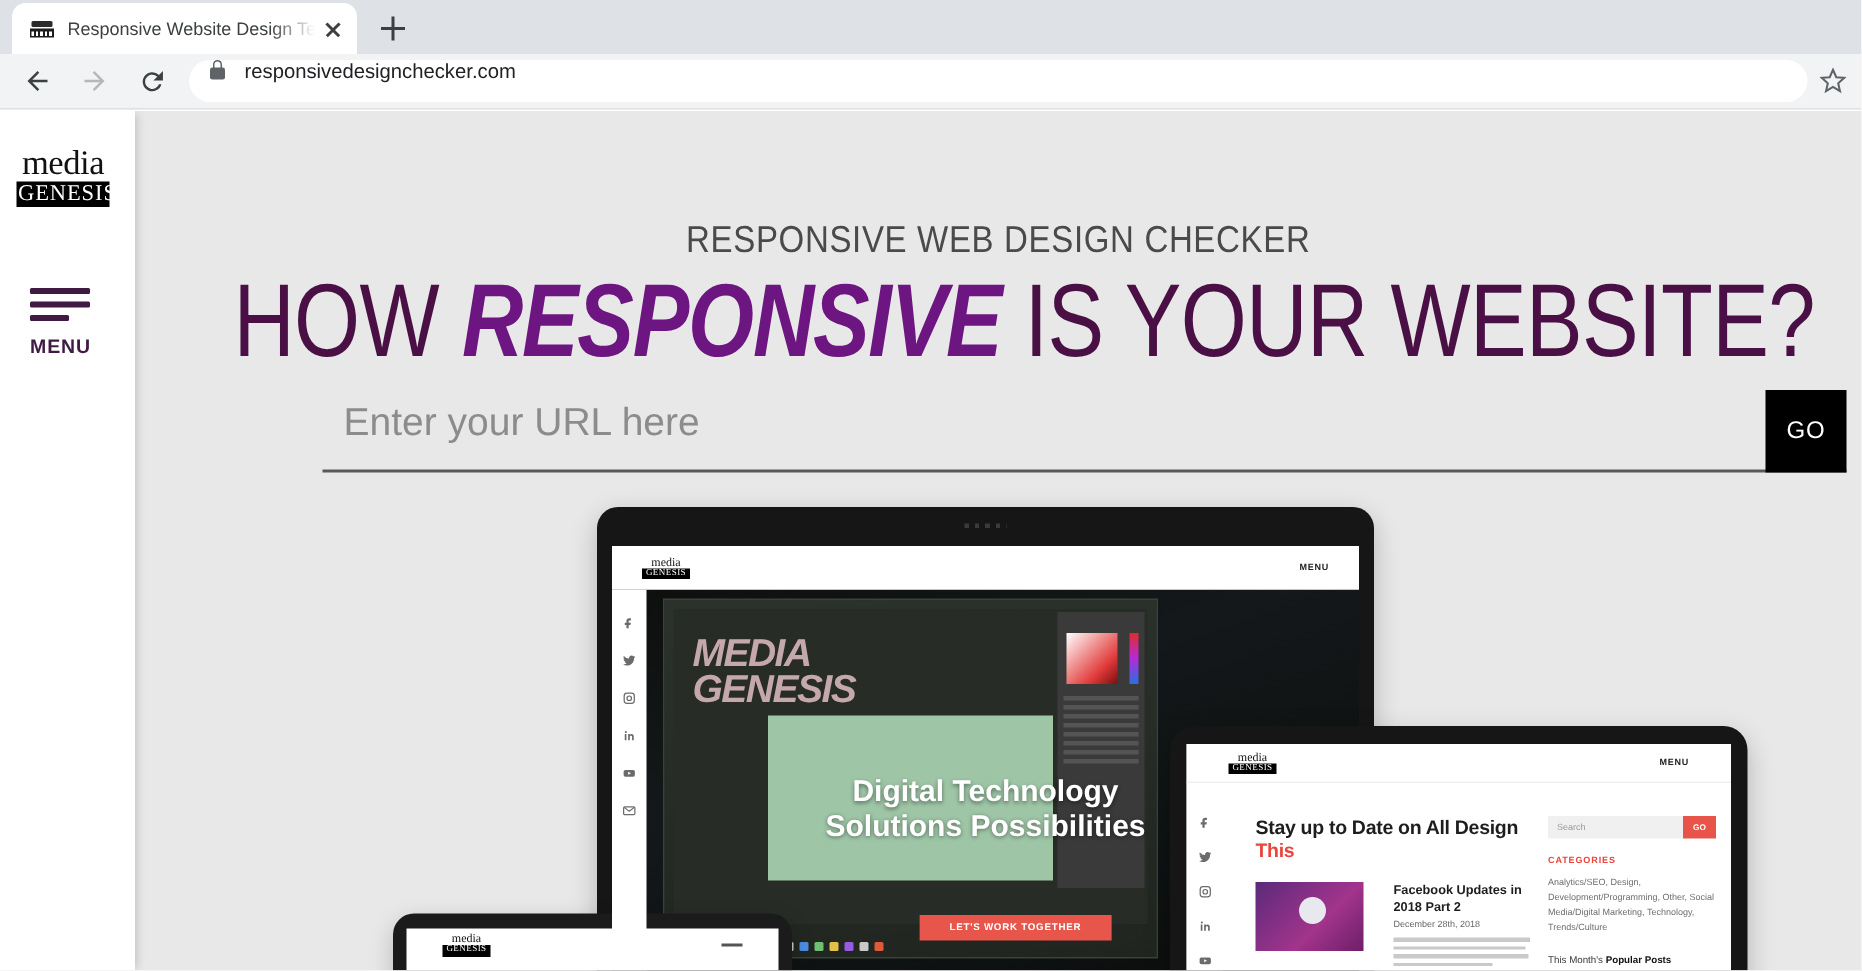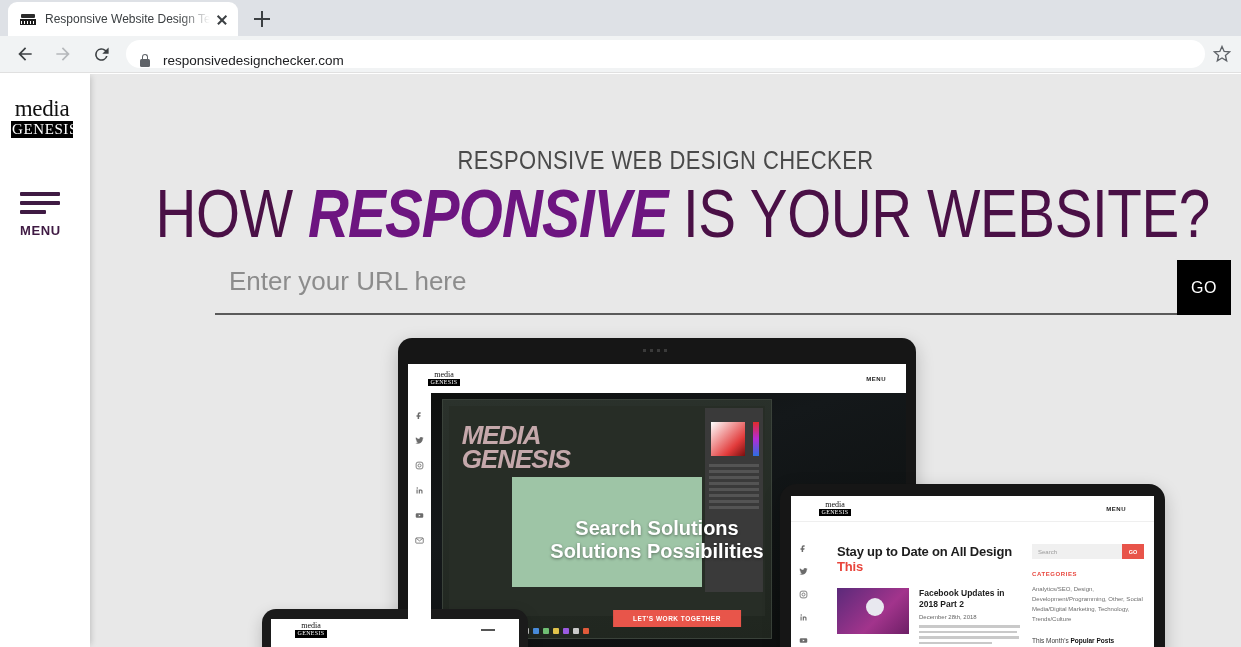--- a/index.html
+++ b/index.html
@@ -73,21 +73,21 @@
   }
   .nav-btn {
     width: 30px; height: 30px; margin: 0 4px; flex: 0 0 30px;
     display:flex; align-items:center; justify-content:center;
     border-radius: 50%; cursor: pointer;
   }
   .nav-btn svg { display:block; }
 
   .omnibox {
     flex: 1; height: 28px; background: #ffffff; border-radius: 14px;
-    display: flex; align-items: flex-end; padding: 0 12px;
+    display: flex; align-items: flex-start; padding: 0 12px;
     margin-left: 6px; margin-right: 4px;
   }
   .lock-icon { width: 13px; height: 14px; flex:0 0 13px; margin-right: 12px; position: relative; }
   .lock-icon .shackle {
     position:absolute; left:3.5px; top:0px; width:6px; height:6px;
     border: 1.5px solid #5f6368; border-bottom: none;
     border-radius: 3px 3px 0 0;
   }
   .lock-icon .body {
     position:absolute; left:1.5px; top:5px; width:10px; height:8px;
@@ -242,21 +242,21 @@
     box-shadow: 0 6px 18px rgba(0,0,0,0.22);
   }
   .tablet-r .tscreen { width:100%; height:100%; background:#fff; overflow:hidden; position:relative; }
   .blog-top { height: 26px; background:#fff; display:flex; align-items:center; justify-content:space-between; padding: 0 28px; border-bottom:1px solid #efefef;}
   .blog-rail { position:absolute; left:0; top:26px; width: 24px; bottom:0; background:#fff;
     display:flex; flex-direction:column; align-items:center; padding-top: 22px; gap: 14px; }
   .blog-body { position:absolute; left: 24px; top: 26px; right:0; bottom:0; display:flex; padding: 22px 10px 0 22px; gap: 12px; }
   .blog-main { flex: 1; }
   .blog-h2 { font-size: 13px; font-weight: 800; color:#1d1d1d; margin-bottom: 14px; letter-spacing:-0.2px; }
   .blog-h2 .red { color:#e8453c; }
-  .post { display:flex; gap: 10px; margin-bottom: 12px; }
+  .post { display:flex; gap: 20px; margin-bottom: 12px; }
   .thumb { width: 72px; height: 46px; flex:0 0 72px; }
   .thumb.p1 { background: linear-gradient(135deg,#5b2a7a,#a2348c 60%,#6d1f66); position:relative; }
   .thumb.p1::after { content:""; position:absolute; left:40%; top:22%; width:18px;height:18px;border-radius:50%;background:#e8e8ef; }
   .post-title { font-size: 8.5px; font-weight: 800; color:#1d1d1d; line-height:1.3; }
   .post-date { font-size: 6px; color:#666; margin-top: 4px; }
   .post-exc { margin-top: 5px; }
   .ln { height: 2.5px; background:#c9c9c9; margin-bottom: 3px; }
   .ln.w1{width:100%;} .ln.w2{width:97%;} .ln.w3{width:99%;} .ln.w4{width:72%;}
   .blog-side { width: 112px; flex:0 0 112px; }
   .side-search { display:flex; height: 15px; margin-bottom: 12px; }
@@ -421,21 +421,21 @@
                     <i></i>
                     <i class="b"></i>
                     <i class="g"></i>
                     <i class="y"></i>
                     <i class="p"></i>
                     <i></i>
                     <i class="r"></i>
                 </div>
               </div>
               <div class="hero-copy">
-                <div>Search Solutions</div>
+                <div>Digital Technology</div>
                 <div>Solutions Possibilities</div>
               </div>
               <div class="cta-red">LET'S WORK TOGETHER</div>
             </div>
           </div>
         </div>
 
         <div class="tablet-r">
           <div class="tscreen">
             <div class="blog-top">

